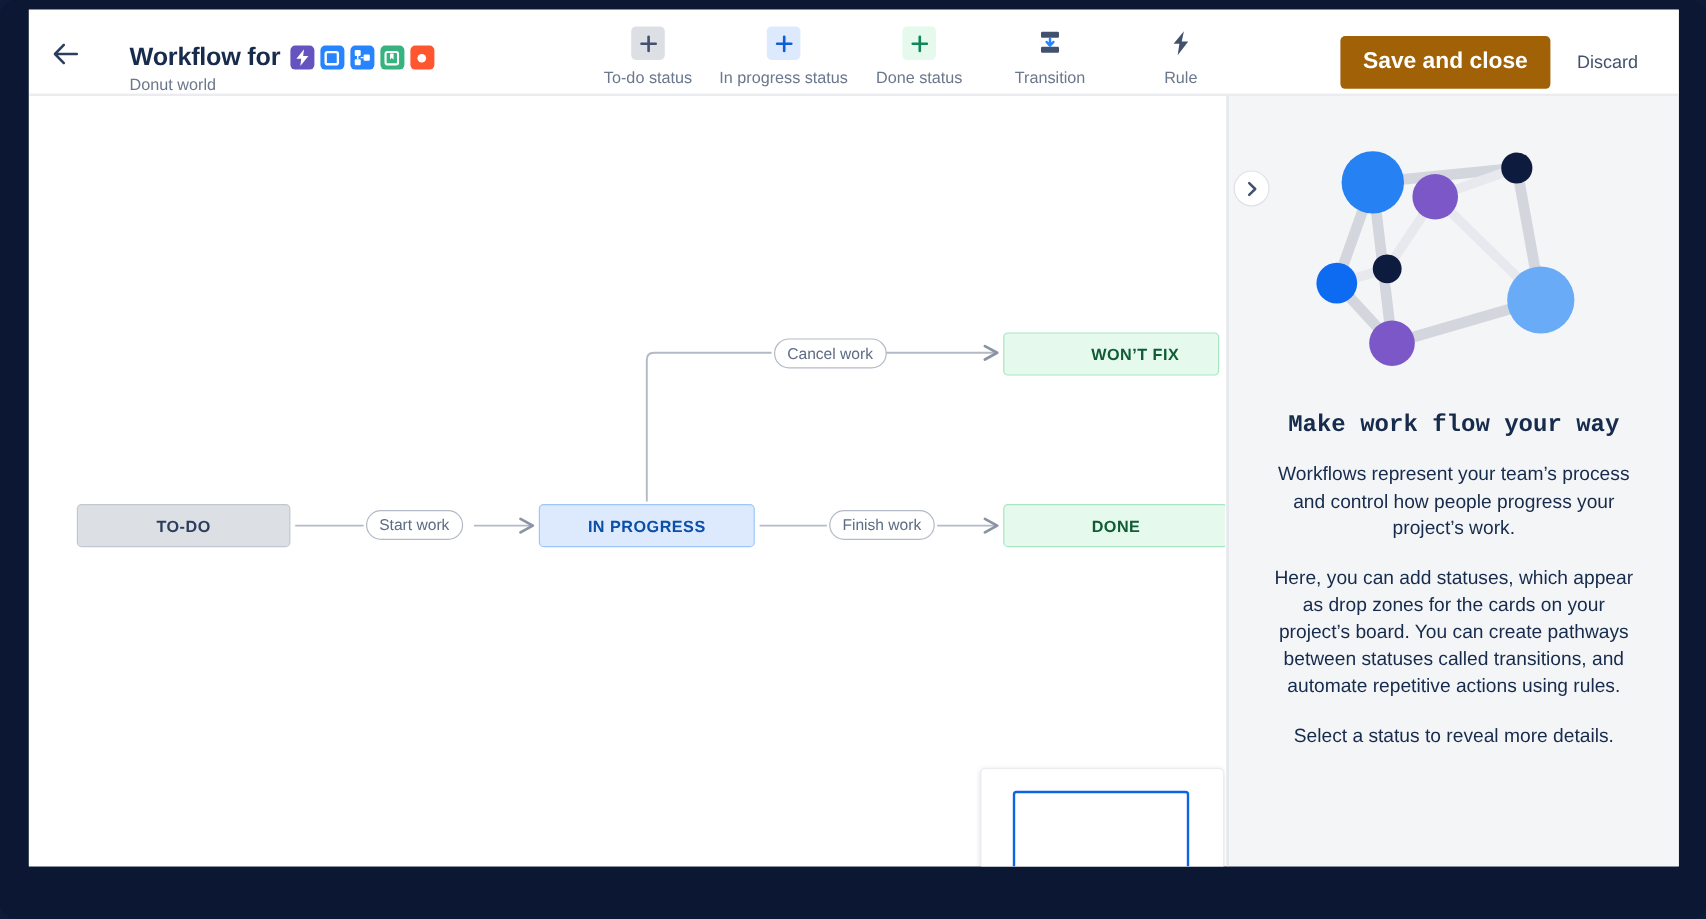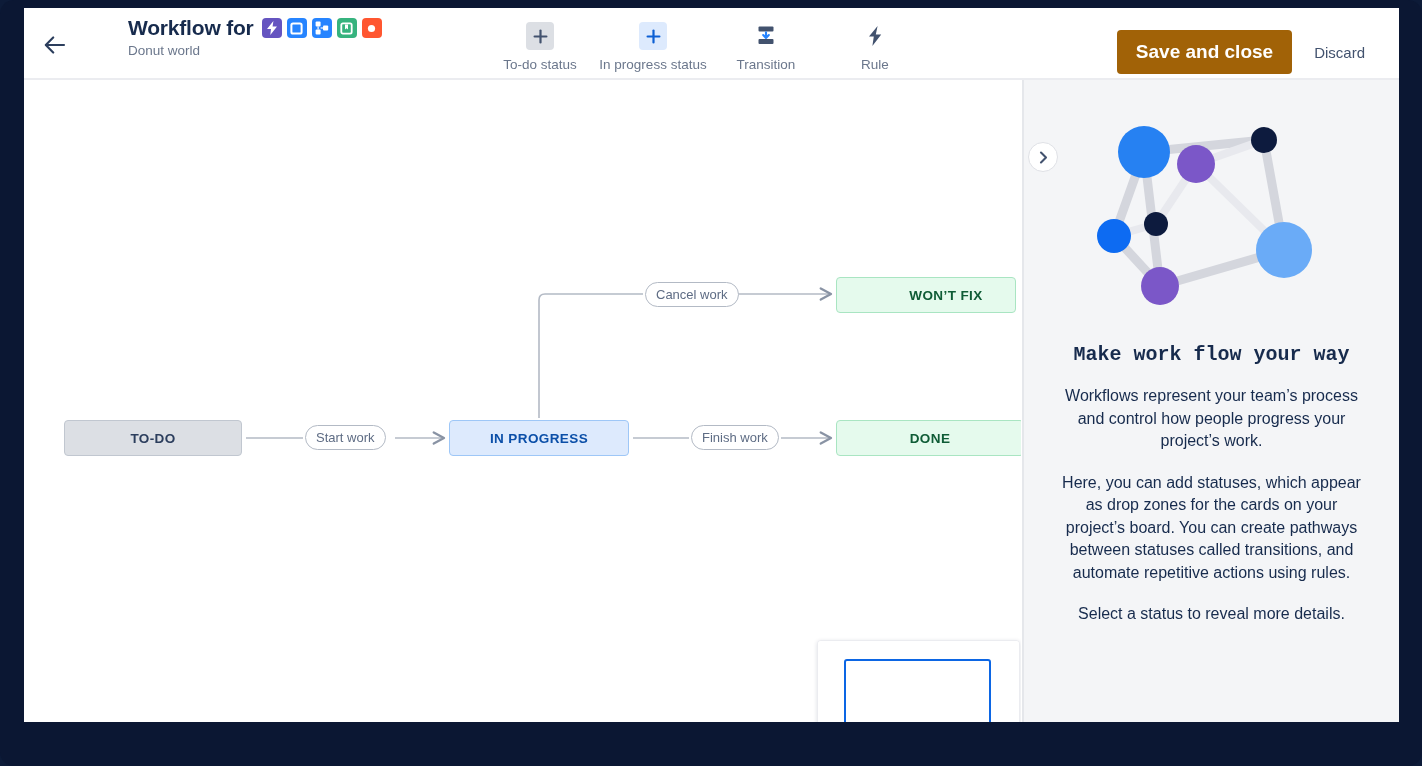--- a/index.html
+++ b/index.html
@@ -32,21 +32,21 @@
     border-bottom: 2px solid #ebecf0;
   }
   #back-btn {
     position: absolute; left: 14px; top: 20px;
     width: 34px; height: 34px;
     display: flex; align-items: center; justify-content: center;
     border-radius: 4px; cursor: pointer;
   }
   #back-btn svg { display: block; }
 
-  #title-block { position: absolute; left: 84px; top: 8px; margin-left: 20px; }
+  #title-block { position: absolute; left: 84px; top: 28px; }
   #wf-title {
     font-size: 21px; font-weight: bold; color: #172b4d;
     letter-spacing: -0.2px; white-space: nowrap;
     display: flex; align-items: center; gap: 0;
   }
   #wf-title .ttext { margin-right: 8px; }
   .emoji-chip {
     width: 20px; height: 20px; border-radius: 4px;
     display: inline-flex; align-items: center; justify-content: center;
     margin-right: 5px; flex: none;
@@ -235,20 +235,29 @@
       <div class="tool wide">
         <div class="ico" style="background:#ddeafd">
           <svg width="15" height="15" viewBox="0 0 15 15">
             <line x1="7.5" y1="1.6" x2="7.5" y2="13.4" stroke="#0c5fd4" stroke-width="2.2" stroke-linecap="round"></line>
             <line x1="1.6" y1="7.5" x2="13.4" y2="7.5" stroke="#0c5fd4" stroke-width="2.2" stroke-linecap="round"></line>
           </svg>
         </div>
         <div class="lbl">In progress status</div>
       </div>
 
+      <div class="tool">
+        <div class="ico" style="background:#e5faed">
+          <svg width="15" height="15" viewBox="0 0 15 15">
+            <line x1="7.5" y1="1.6" x2="7.5" y2="13.4" stroke="#11865a" stroke-width="2.2" stroke-linecap="round"></line>
+            <line x1="1.6" y1="7.5" x2="13.4" y2="7.5" stroke="#11865a" stroke-width="2.2" stroke-linecap="round"></line>
+          </svg>
+        </div>
+        <div class="lbl">Done status</div>
+      </div>
 
       <div class="tool">
         <div class="ico">
           <svg width="24" height="24" viewBox="0 0 24 24">
             <rect x="4.5" y="2.5" width="15" height="5" rx="1" fill="#42526e"></rect>
             <rect x="4.5" y="15" width="15" height="5" rx="1" fill="#42526e"></rect>
             <path d="M12 8.2 V13 M9.2 11 L12 14 L14.8 11" fill="none" stroke="#2684ff" stroke-width="2.1" stroke-linecap="round" stroke-linejoin="round"></path>
           </svg>
         </div>
         <div class="lbl">Transition</div>

